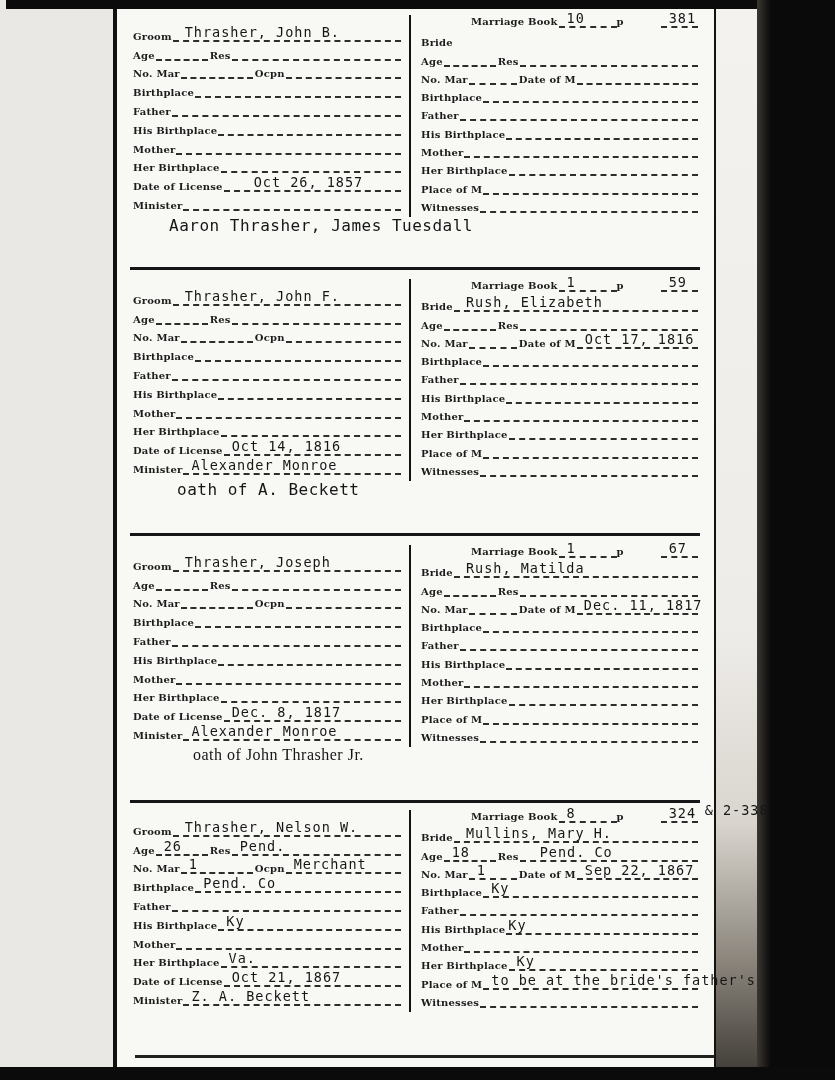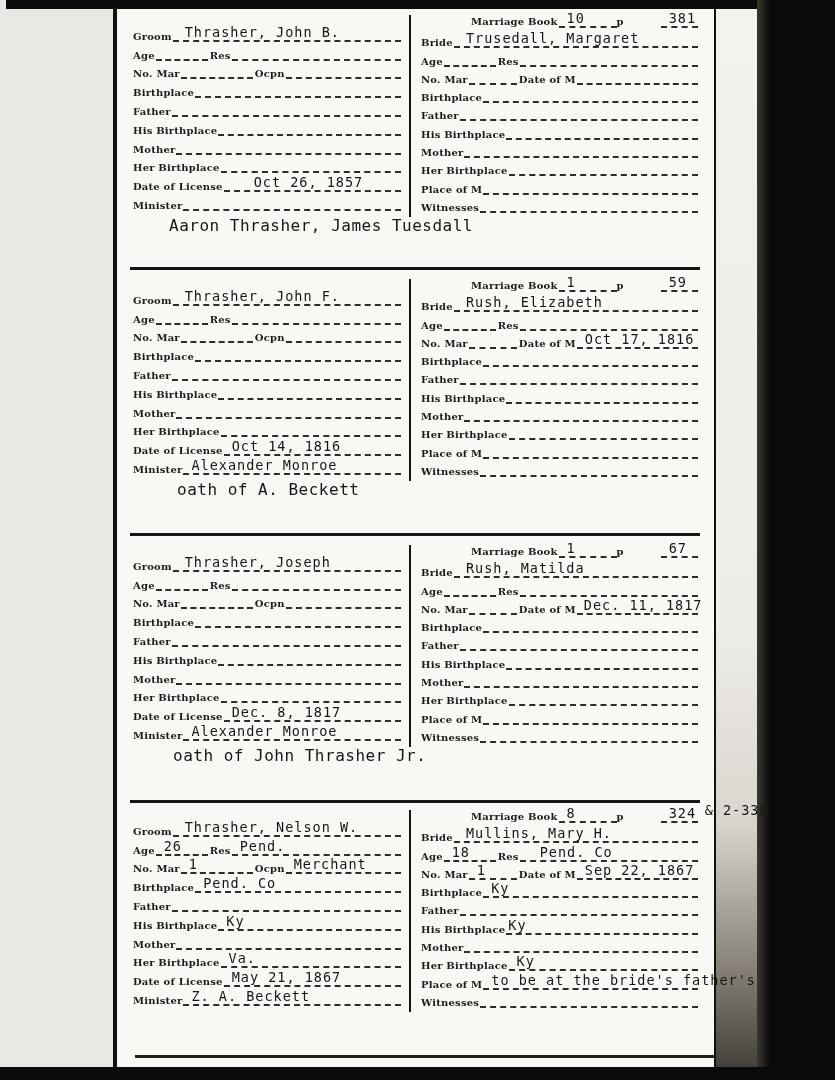--- a/index.html
+++ b/index.html
@@ -133,23 +133,20 @@
           <span class="f fbook">
             <span class="t">10</span>
           </span>
           <span class="l">p</span>
           <span class="f fpage">
             <span class="t">381</span>
           </span>
         </div>
       <div class="r">
           <span class="l">Bride</span>
-          <span class="f">
-            <span class="t t-name">Trusedall, Margaret</span>
-          </span>
         </div>
       <div class="r">
           <span class="l">Age</span>
           <span class="f fw52">
             <span class="t"></span>
           </span>
           <span class="l l2">Res</span>
           <span class="f">
             <span class="t"></span>
           </span>
@@ -514,21 +511,21 @@
             <span class="t"></span>
           </span>
         </div>
       <div class="r">
           <span class="l">Witnesses</span>
           <span class="f">
             <span class="t"></span>
           </span>
         </div>
     </div>
-    <div class="note" style="left:56px;">oath of John Thrasher Jr.</div>
+    <div class="note" style="left:76px;font-family:Liberation Serif, serif;">oath of John Thrasher Jr.</div>
   </div>
 
   <div class="sep" style="top:791px;"></div>
 
   <div class="card" style="top:797px;height:249px;">
     <div class="vdiv" style="top:4px;"></div>
     <div class="col-l" style="top:12px;">
       <div class="r">
           <span class="l">Groom</span>
           <span class="f">
@@ -581,21 +578,21 @@
         </div>
       <div class="r">
           <span class="l">Her Birthplace</span>
           <span class="f">
             <span class="t">Va.</span>
           </span>
         </div>
       <div class="r">
           <span class="l">Date of License</span>
           <span class="f">
-            <span class="t">May 21, 1867</span>
+            <span class="t">Oct 21, 1867</span>
           </span>
         </div>
       <div class="r">
           <span class="l">Minister</span>
           <span class="f">
             <span class="t">Z. A. Beckett</span>
           </span>
         </div>
     </div>
     <div class="col-r" style="top:2px;">

